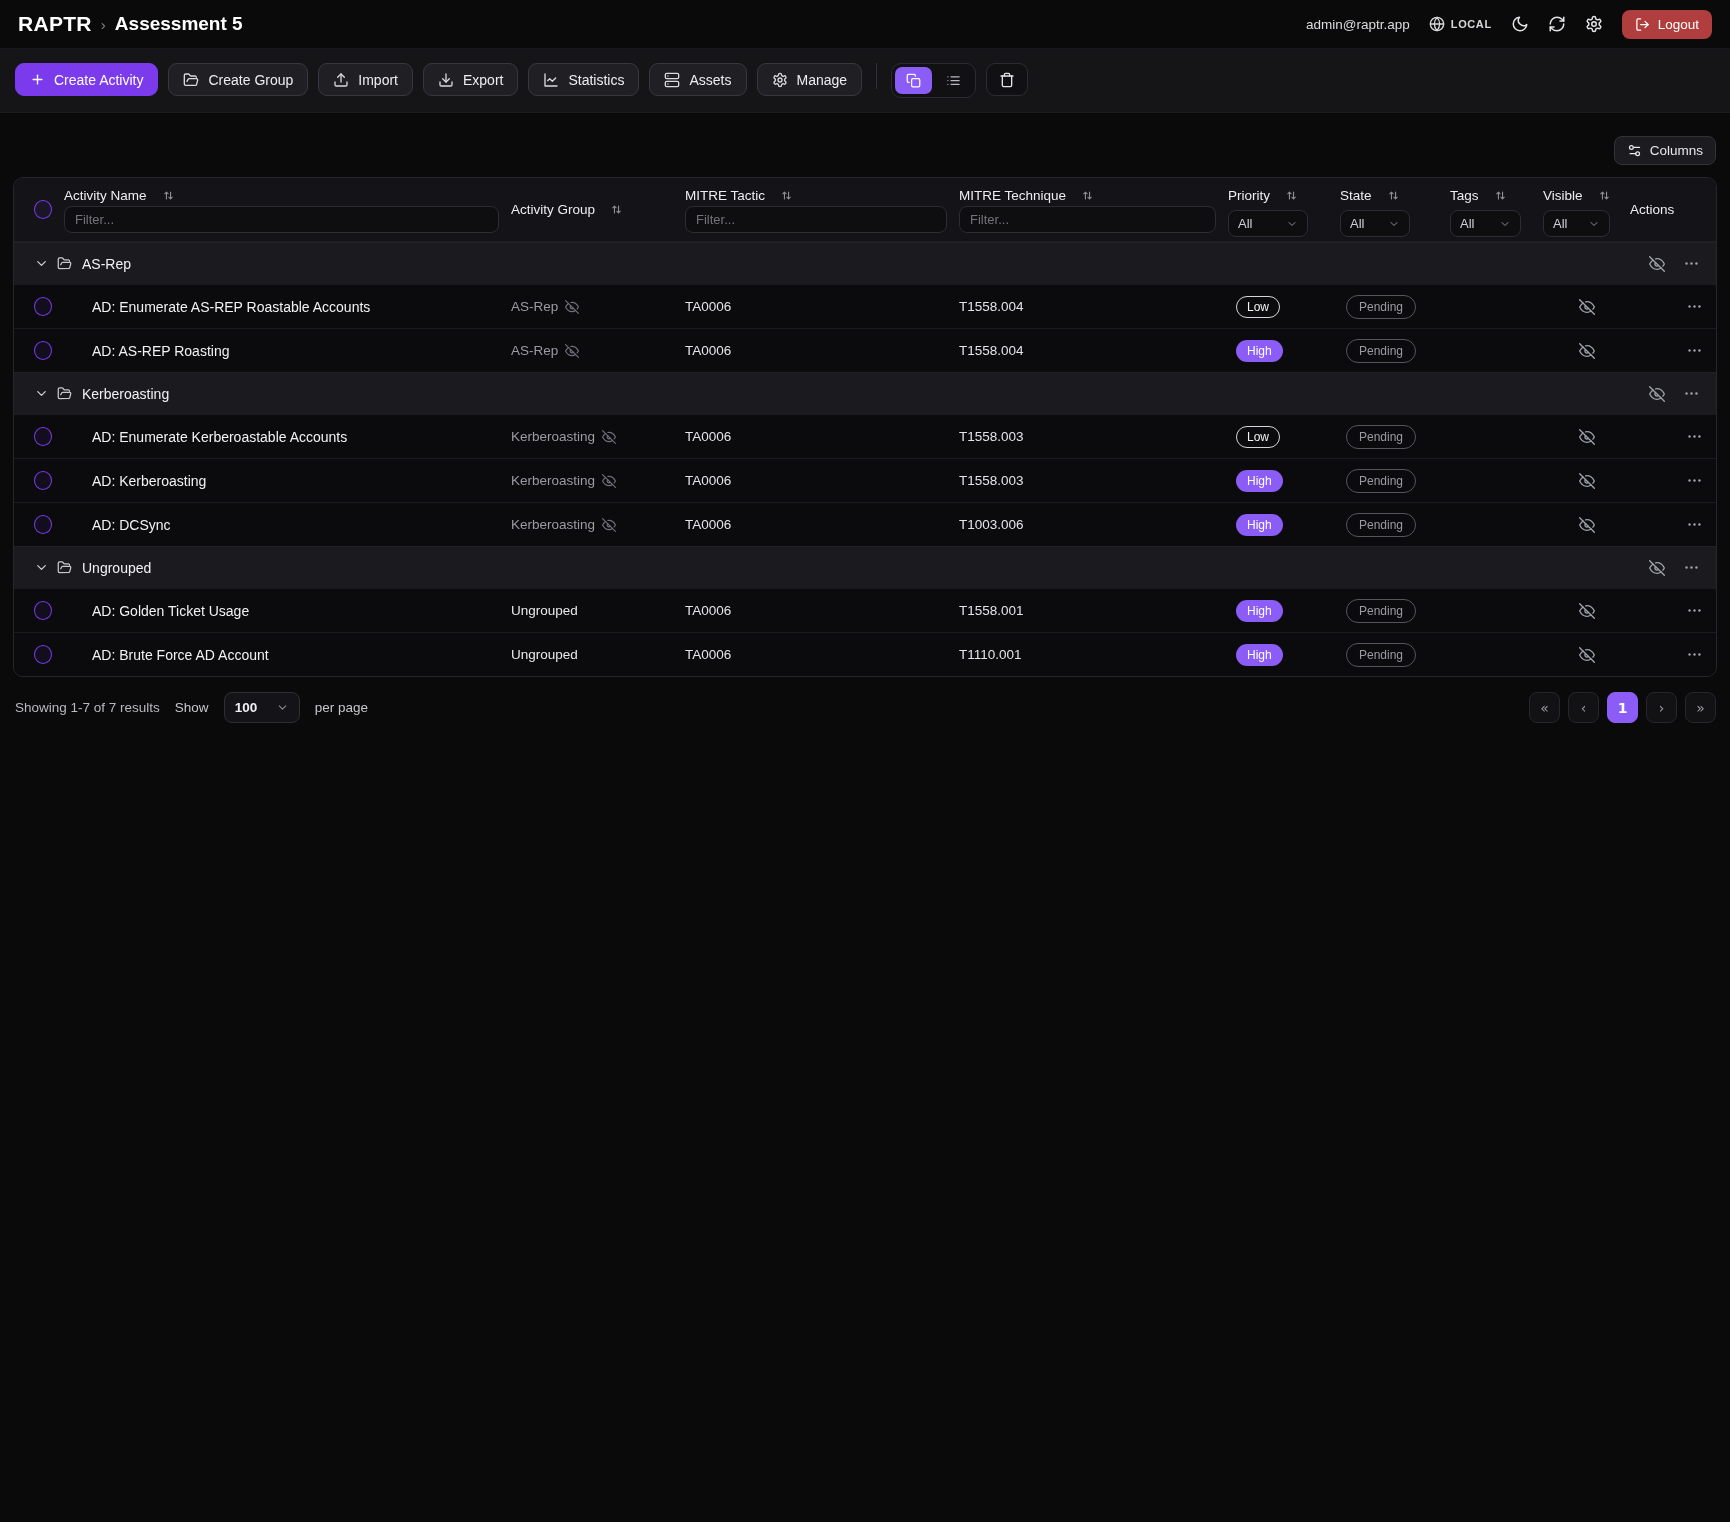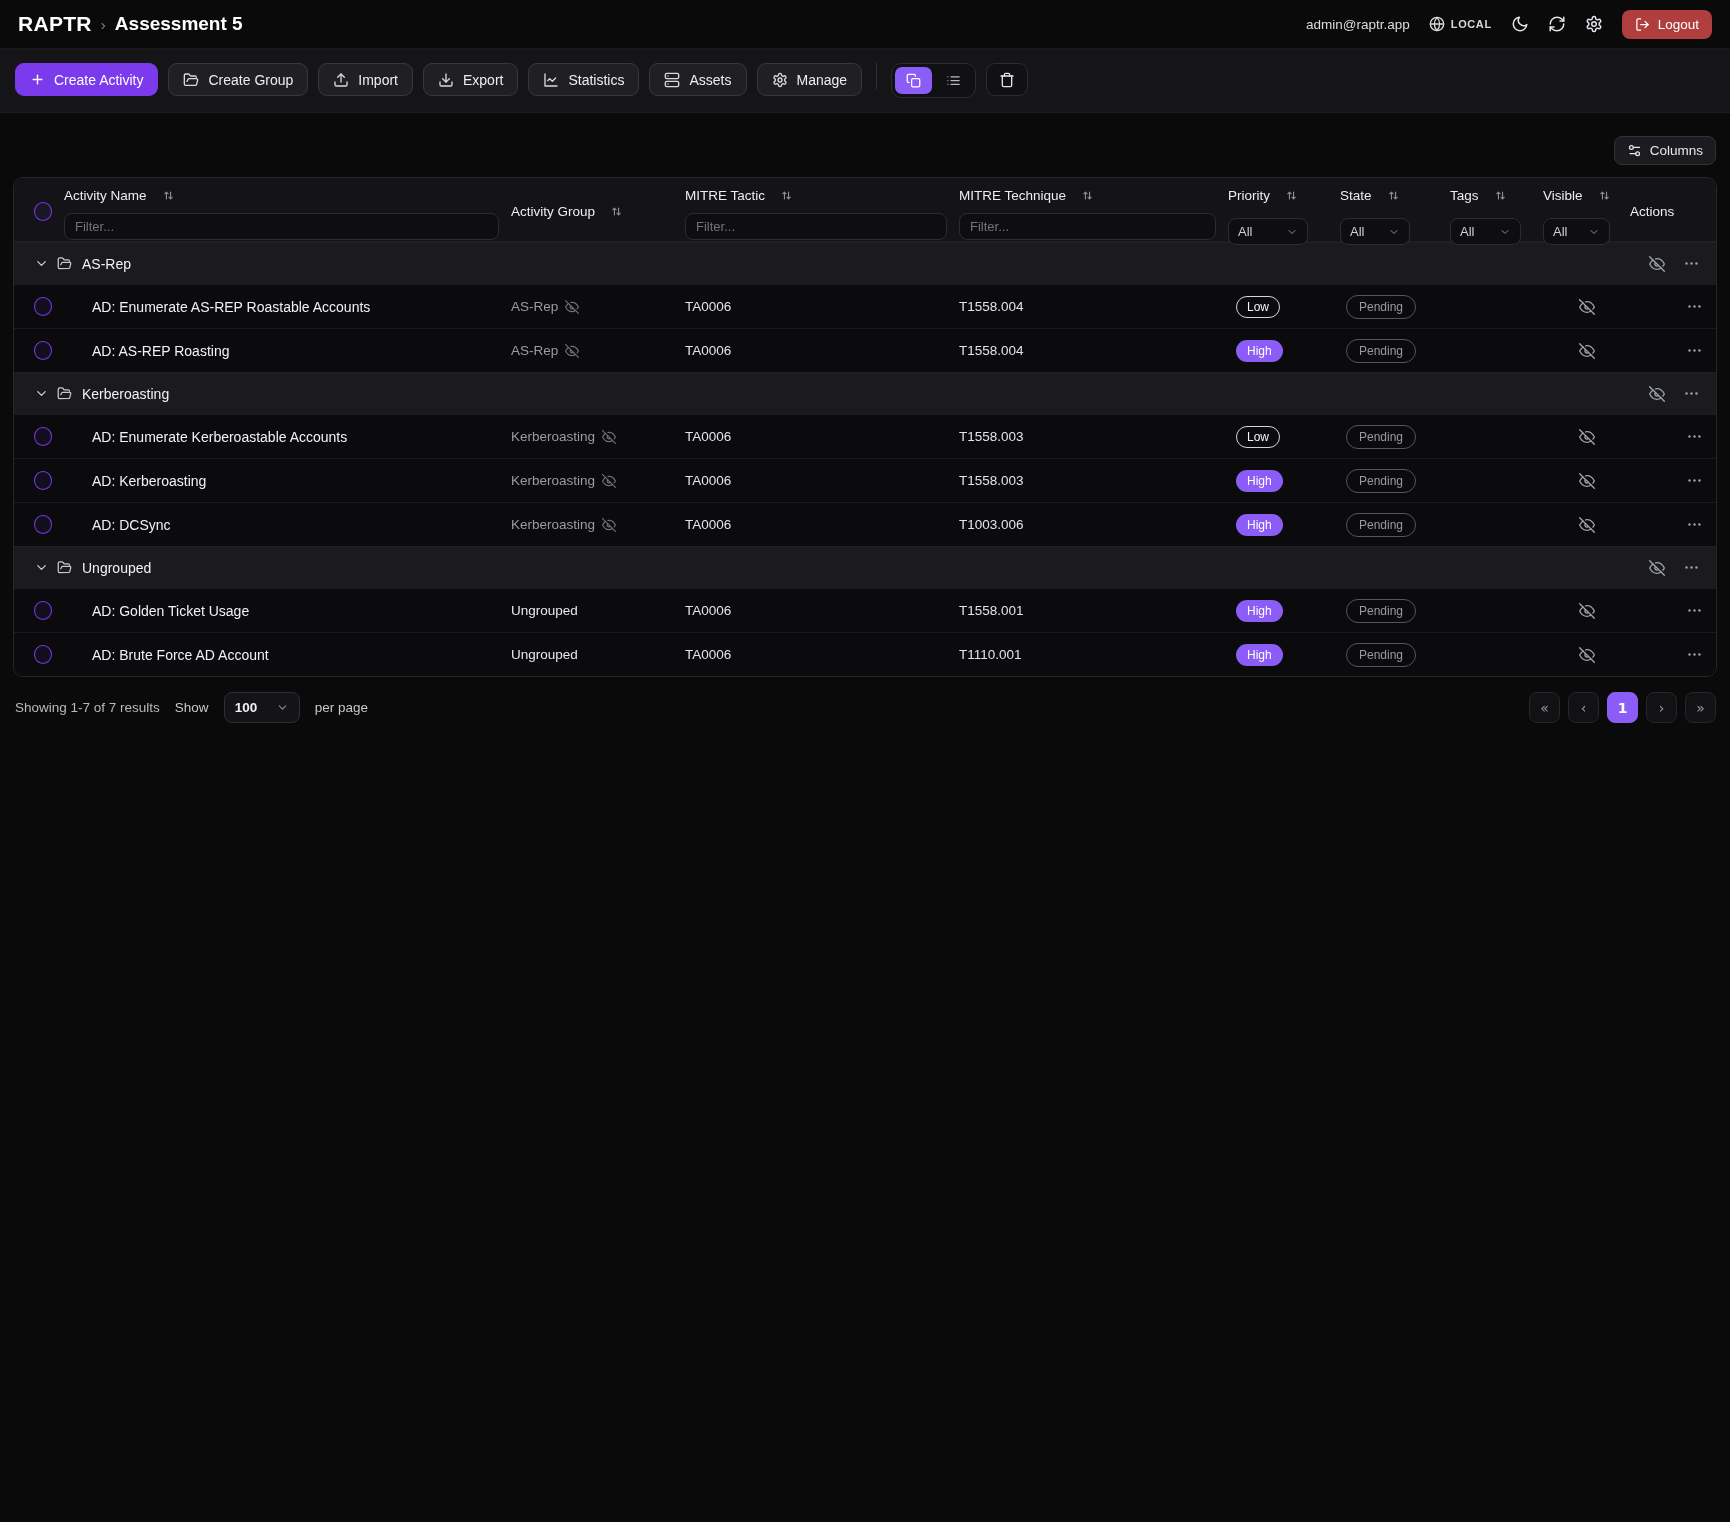--- a/index.html
+++ b/index.html
@@ -78,28 +78,28 @@
     display:grid;
     grid-template-columns:50px 447px 174px 274px 269px 112px 110px 93px 87px 86px;
   }
   .thead{background:#141418;border-bottom:1px solid #202026;height:64px;}
   .th{padding-top:10px;}
   .th-label{display:flex;align-items:center;gap:16px;font-size:13.5px;color:#ededf1;white-space:nowrap;}
   .sort-icon{color:#8e8e96;display:flex;}
   .th-center{display:flex;align-items:center;padding-top:0;text-align:right;}
   .th-check{display:flex;align-items:center;justify-content:flex-start;padding-left:20px;padding-top:0;}
   .filter-input{
-    margin-top:10px;height:27px;width:calc(100% - 12px);
+    margin-top:3px;height:27px;width:calc(100% - 12px);
     background:#0e0e11;border:1px solid #2c2c33;border-radius:8px;
     color:#d8d8dc;font-size:13px;padding:0 10px;outline:none;
     font-family:inherit;
   }
   .filter-input::placeholder{color:#73737b;}
   .th-select{
-    margin-top:15px;height:27px;border:1px solid #2c2c33;border-radius:8px;
+    margin-top:7px;height:27px;border:1px solid #2c2c33;border-radius:8px;
     background:#0e0e11;display:flex;align-items:center;justify-content:space-between;
     padding:4px 9px;font-size:13px;color:#cfcfd5;
   }
   .w80{width:80px;}.w70{width:70px;}.w71{width:71px;}.w67{width:67px;}
   .chev-sm{color:#8b8b93;display:flex;}
 
   .radio{
     width:18px;height:19px;border-radius:50%;
     border:1.5px solid var(--accent);background:rgba(124,58,237,.07);
     display:inline-block;

